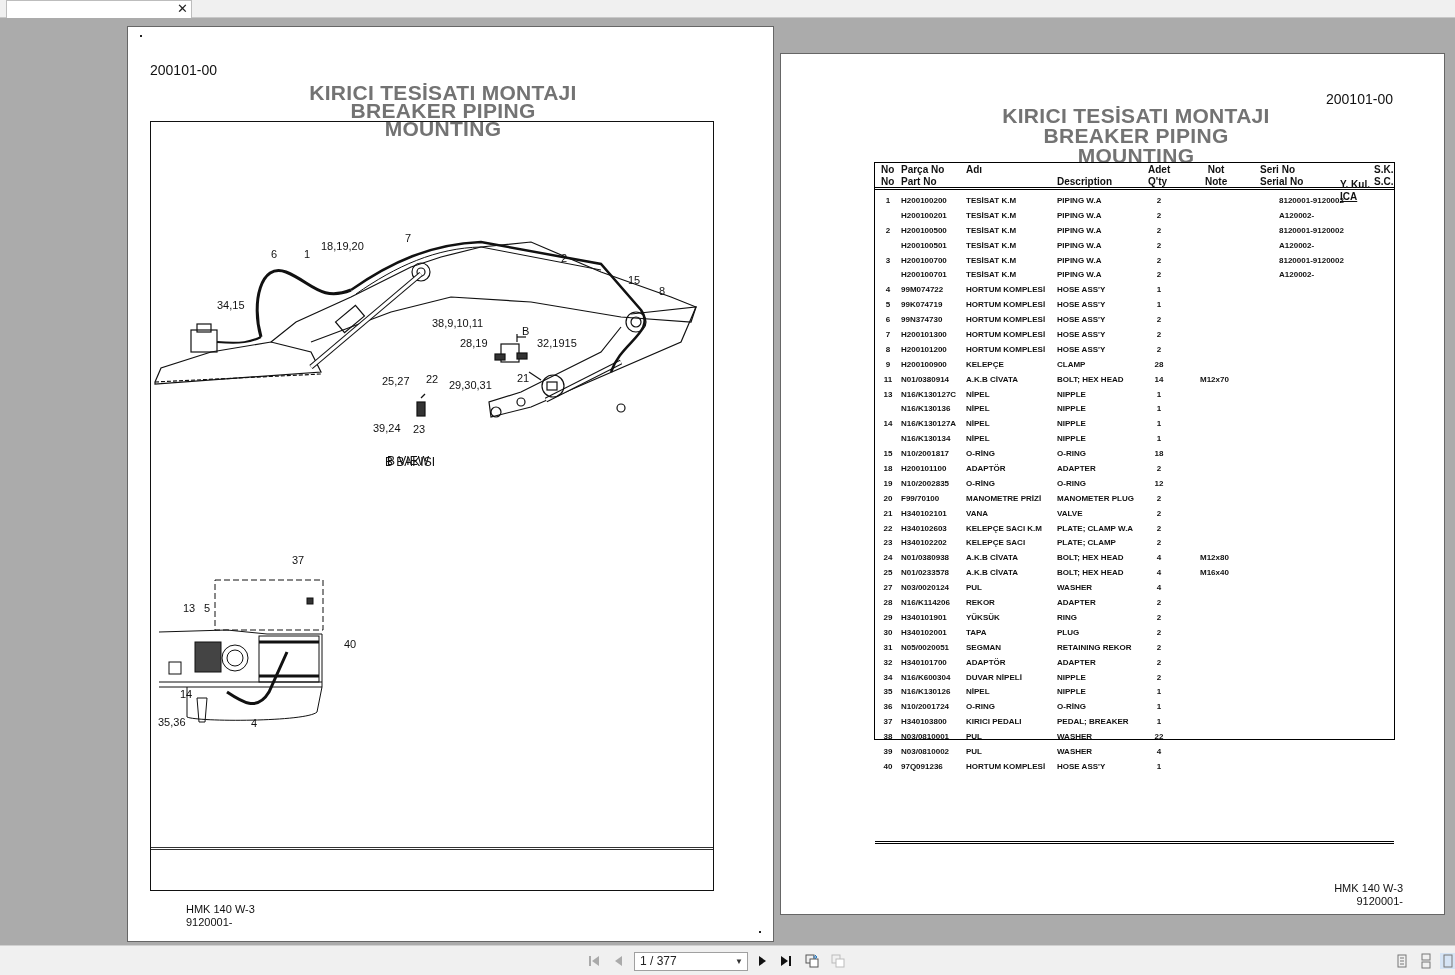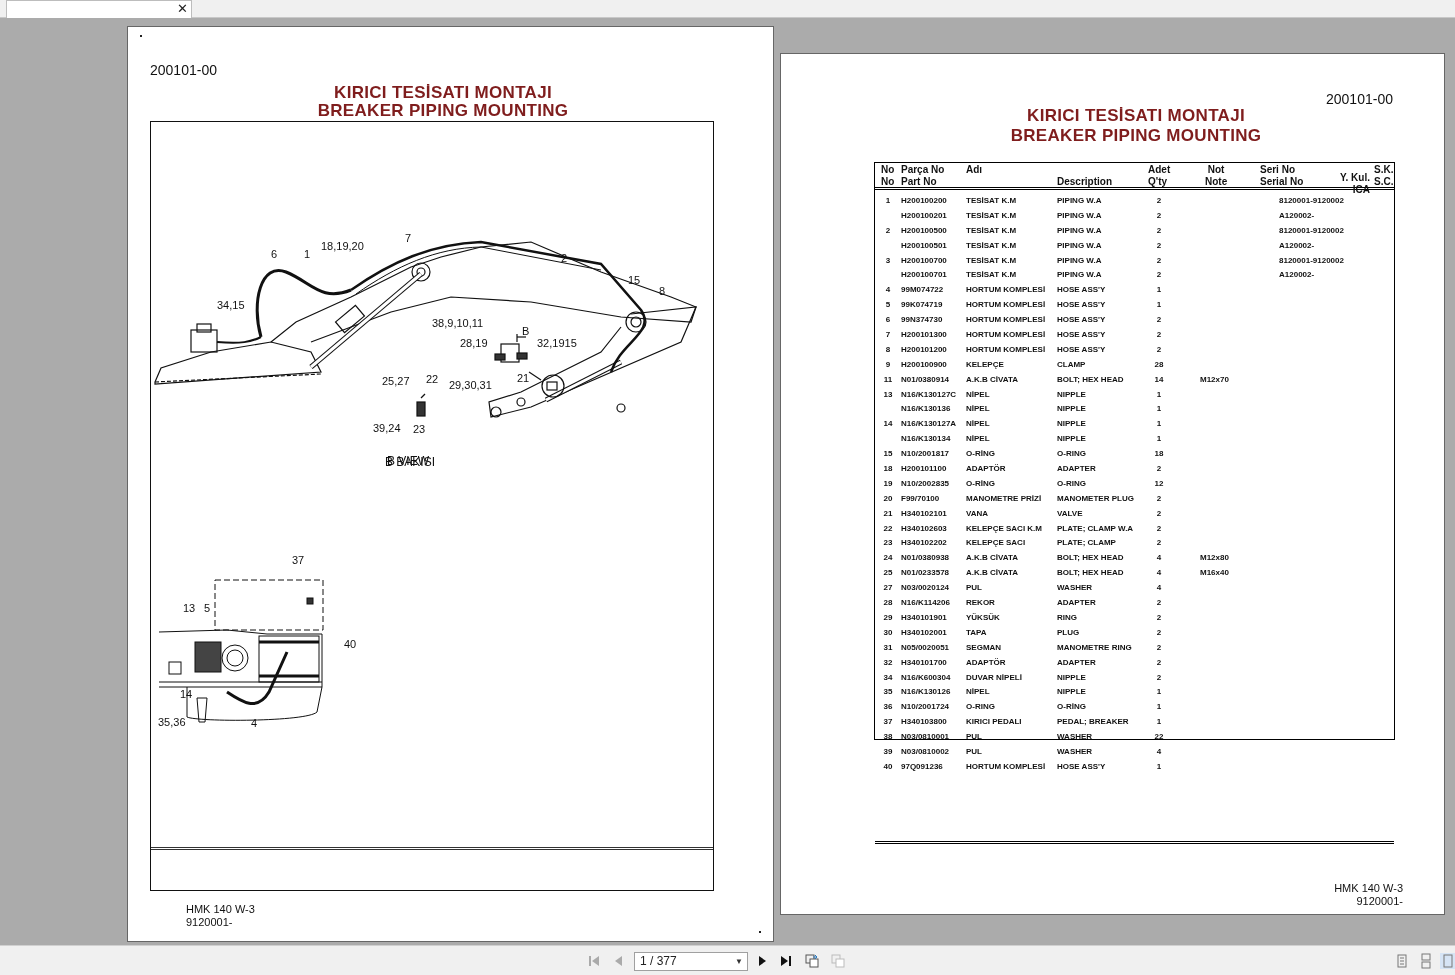--- a/index.html
+++ b/index.html
@@ -6,21 +6,21 @@
   html, body { width: 1455px; height: 975px; overflow: hidden; background: #ababab; font-family: "Liberation Sans", sans-serif; }
   .tabbar { position: absolute; left: 0; top: 0; width: 1455px; height: 18px; background: #f0f0f0; border-bottom: 1px solid #c8c8c8; }
   .tab { position: absolute; left: 6px; top: 0; width: 186px; height: 18px; background: #fff; border: 1px solid #bdbdbd; border-bottom: none; transform: skewX(-0deg); }
   .tab-label { position: absolute; left: 12px; top: 1px; font-size: 12px; color: #222; white-space: nowrap; margin-top: 36px; }
   .tab-close { position: absolute; left: 170px; top: 0px; font-size: 13px; color: #222; cursor: pointer; }
   .viewer { position: absolute; left: 0; top: 18px; width: 1455px; height: 927px; background: #ababab; }
   .page { position: absolute; background: #fff; border: 1px solid #666; }
   .page-left { left: 127px; top: 8px; width: 647px; height: 916px; }
   .page-right { left: 780px; top: 35px; width: 665px; height: 862px; }
   .doc-code { position: absolute; font-size: 14px; color: #111; }
-  .doc-title { position: absolute; font-weight: bold; font-size: 17px; text-align: center; color: #7f1d1d; line-height: 18px; letter-spacing: 0.3px; }
+  .doc-title { position: absolute; font-weight: bold; font-size: 21px; text-align: center; color: #737373; line-height: 18px; letter-spacing: 0.3px; }
   .frame { position: absolute; border: 1px solid #111; }
   .frame-sep { position: absolute; left: 0; right: 0; border-top: 1px solid #333; border-bottom: 1px solid #333; height: 3px; }
   .footer-text { position: absolute; font-size: 11px; color: #111; line-height: 13px; }
   .callout { position: absolute; font-size: 11px; color: #111; white-space: nowrap; }
   .dot { position: absolute; width: 2px; height: 2px; background: #222; }
   
   .ptable { position: absolute; left: 93px; top: 108px; width: 521px; height: 578px; border: 1px solid #000; }
   .thead { position: absolute; left: 0; top: 0; width: 100%; height: 27px; border-bottom: 3px double #000; }
   .th { position: absolute; font-size: 10px; font-weight: bold; color: #111; line-height: 12px; white-space: nowrap; }
   .rows { position: absolute; left: 0; top: 31px; width: 100%; }
@@ -189,21 +189,21 @@
             <div>Q'ty</div>
         </div>
         <div class="th" style="left:330px;top:1px;text-align:center;">
           <div>Not</div>
             <div>Note</div>
         </div>
         <div class="th" style="left:385px;top:1px;">
           <div>Seri No</div>
             <div>Serial No</div>
         </div>
-        <div class="th" style="left:465px;top:9px;text-align:right;">
+        <div class="th" style="left:465px;top:16px;text-align:left;text-decoration:underline;">
           <div>Y. Kul.</div>
             <div>ICA</div>
         </div>
         <div class="th" style="left:499px;top:1px;">
           <div>S.K.</div>
             <div>S.C.</div>
         </div>
       </div>
 
       <div class="rows" id="rows">
@@ -474,21 +474,21 @@
             <span class="c-name">TAPA</span>
             <span class="c-desc">PLUG</span>
             <span class="c-qty">2</span>
             <span class="c-note"></span>
             <span class="c-serial"></span>
           </div>
           <div class="row">
             <span class="c-no">31</span>
             <span class="c-part">N05/0020051</span>
             <span class="c-name">SEGMAN</span>
-            <span class="c-desc">MANOMETRE RING</span>
+            <span class="c-desc">RETAINING REKOR</span>
             <span class="c-qty">2</span>
             <span class="c-note"></span>
             <span class="c-serial"></span>
           </div>
           <div class="row">
             <span class="c-no">32</span>
             <span class="c-part">H340101700</span>
             <span class="c-name">ADAPTÖR</span>
             <span class="c-desc">ADAPTER</span>
             <span class="c-qty">2</span>

